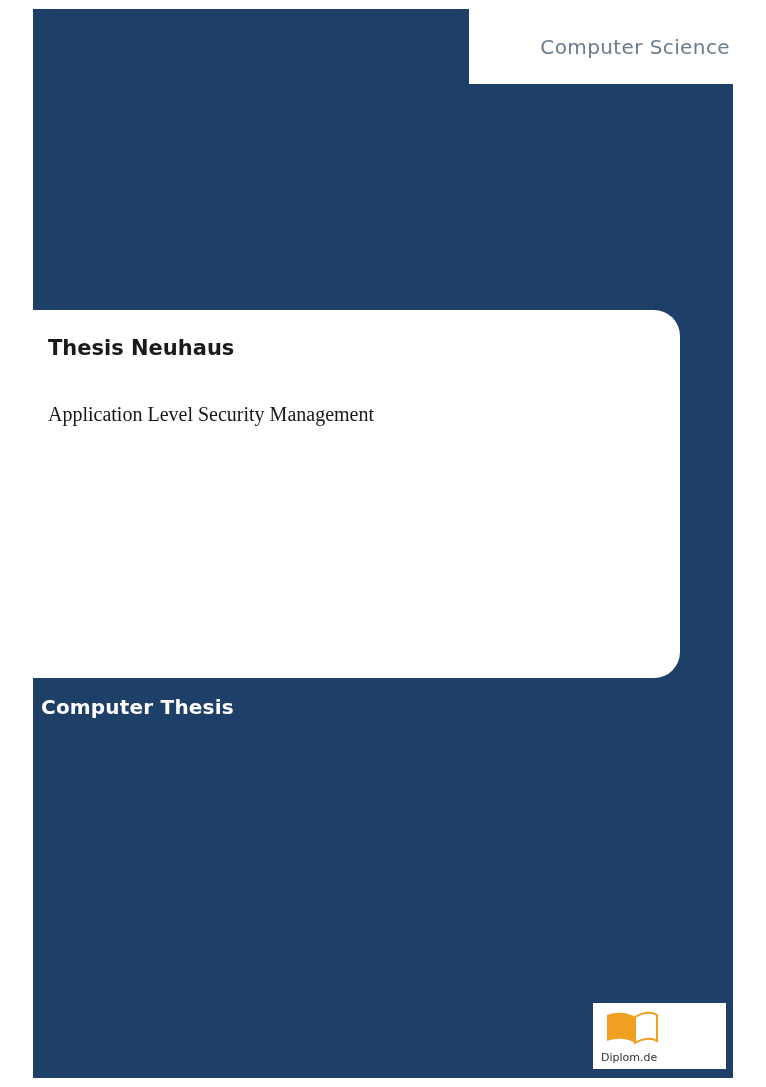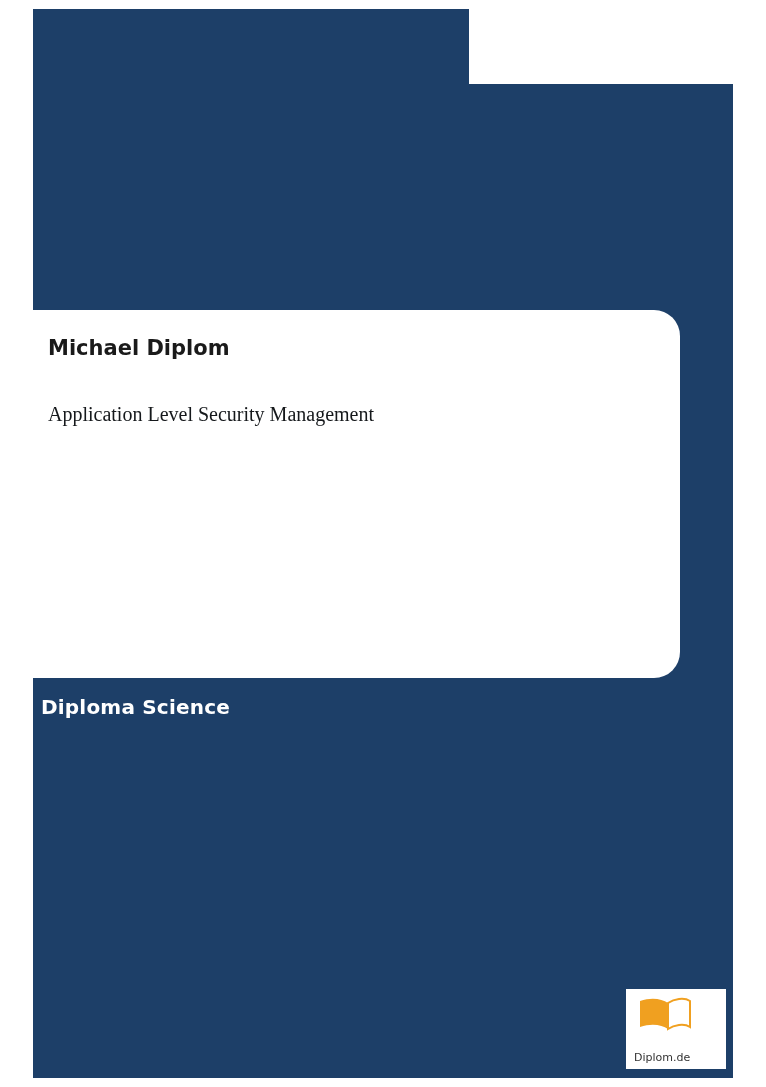--- a/index.html
+++ b/index.html
@@ -107,23 +107,24 @@
     font-family: "DejaVu Sans", sans-serif;
     letter-spacing: 0.2px;
   }
 
   
   .logo-box {
     position: absolute;
     right: 40px;
     bottom: 18px;
     width: 100px;
-    height: 80px;
+    height: 66px;
     background: #ffffff;
     overflow: hidden;
+    padding-left: 33px;
   }
   .logo-mark {
     position: absolute;
     left: 8px;
     top: 4px;
     width: 60px;
     height: 40px;
   }
   .logo-text {
     position: absolute;
@@ -164,29 +165,30 @@
 <body>
 
 <div class="page">
 
   <div class="cover-bg"></div>
 
   <div class="top-notch">
     <div class="top-notch-inner"></div>
   </div>
 
+  <div class="category">Computer Science</div>
 
   <div class="title-panel">
-    <div class="author">Michael Diplom</div>
+    <div class="author">Thesis Neuhaus</div>
     <div class="title">Application Level Security Management</div>
   </div>
 
   <div class="left-sliver"></div>
 
-  <div class="thesis-type">Diploma Science</div>
+  <div class="thesis-type">Computer Thesis</div>
 
   <div class="logo-box">
     <svg class="logo-mark" viewBox="0 0 60 40">
       <path d="M6 34 L6 8 C18 4 28 6 34 10 L34 36 C28 32 18 30 6 34 Z" fill="#f0a020"></path>
       <path d="M34 10 C40 6 50 4 56 8 L56 34 C50 30 40 32 34 36 Z" fill="#ffffff" stroke="#f0a020" stroke-width="2"></path>
       <line x1="34" y1="10" x2="34" y2="36" stroke="#f0a020" stroke-width="2"></line>
     </svg>
     <div class="logo-text">Diplom.de</div>
   </div>
 

